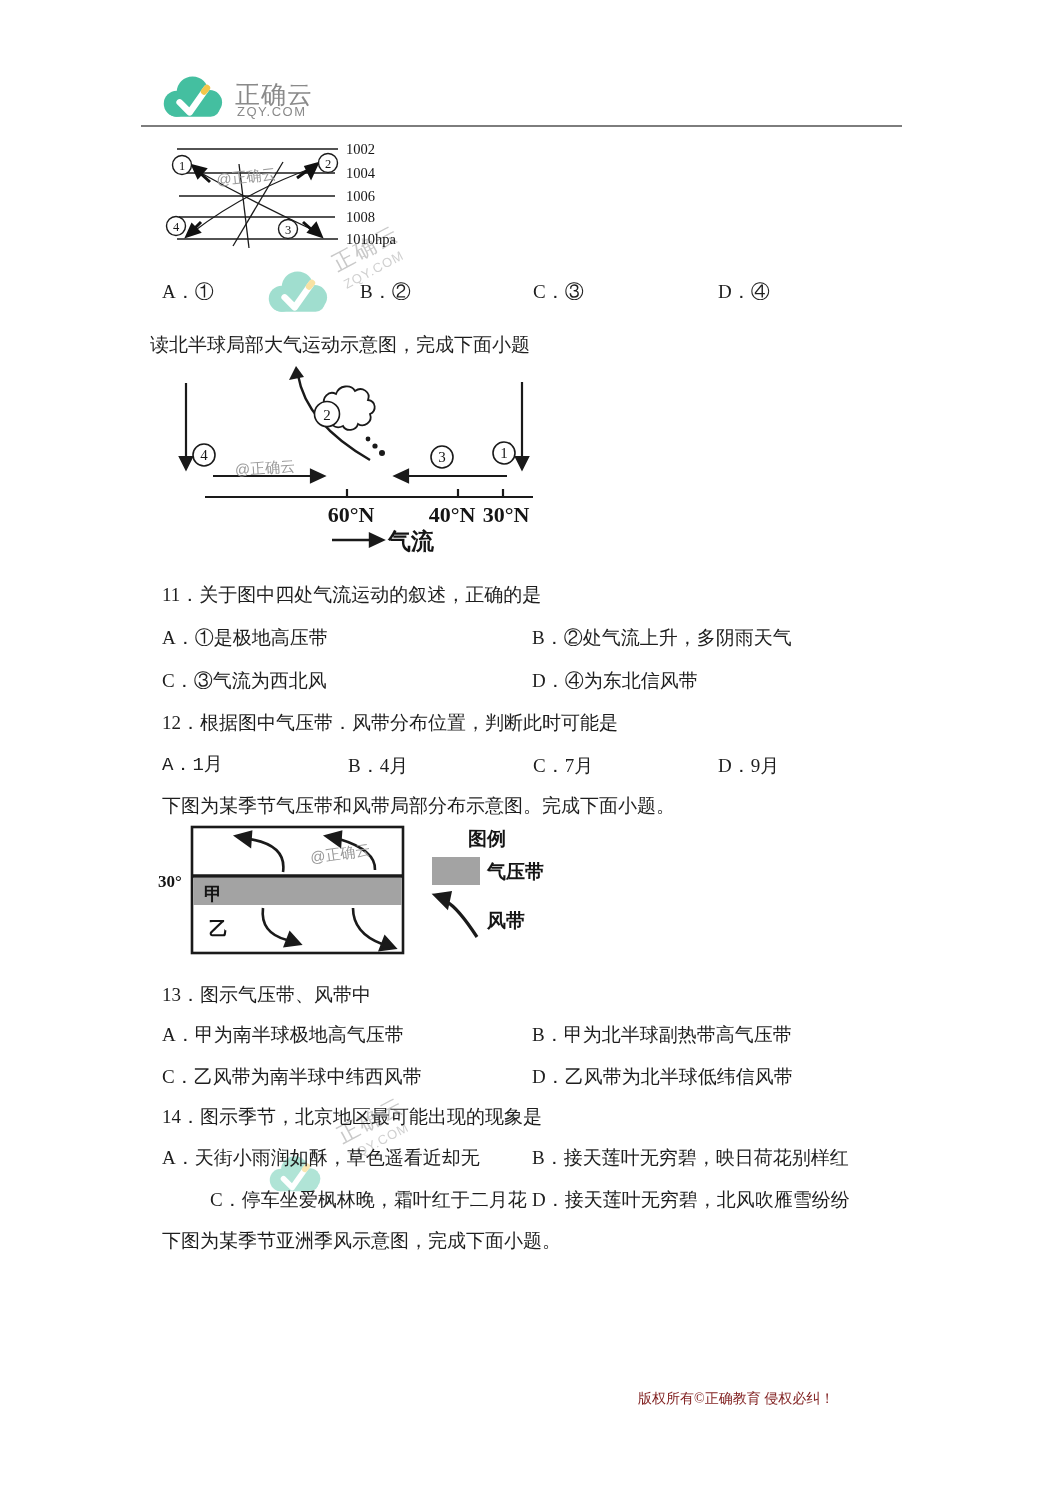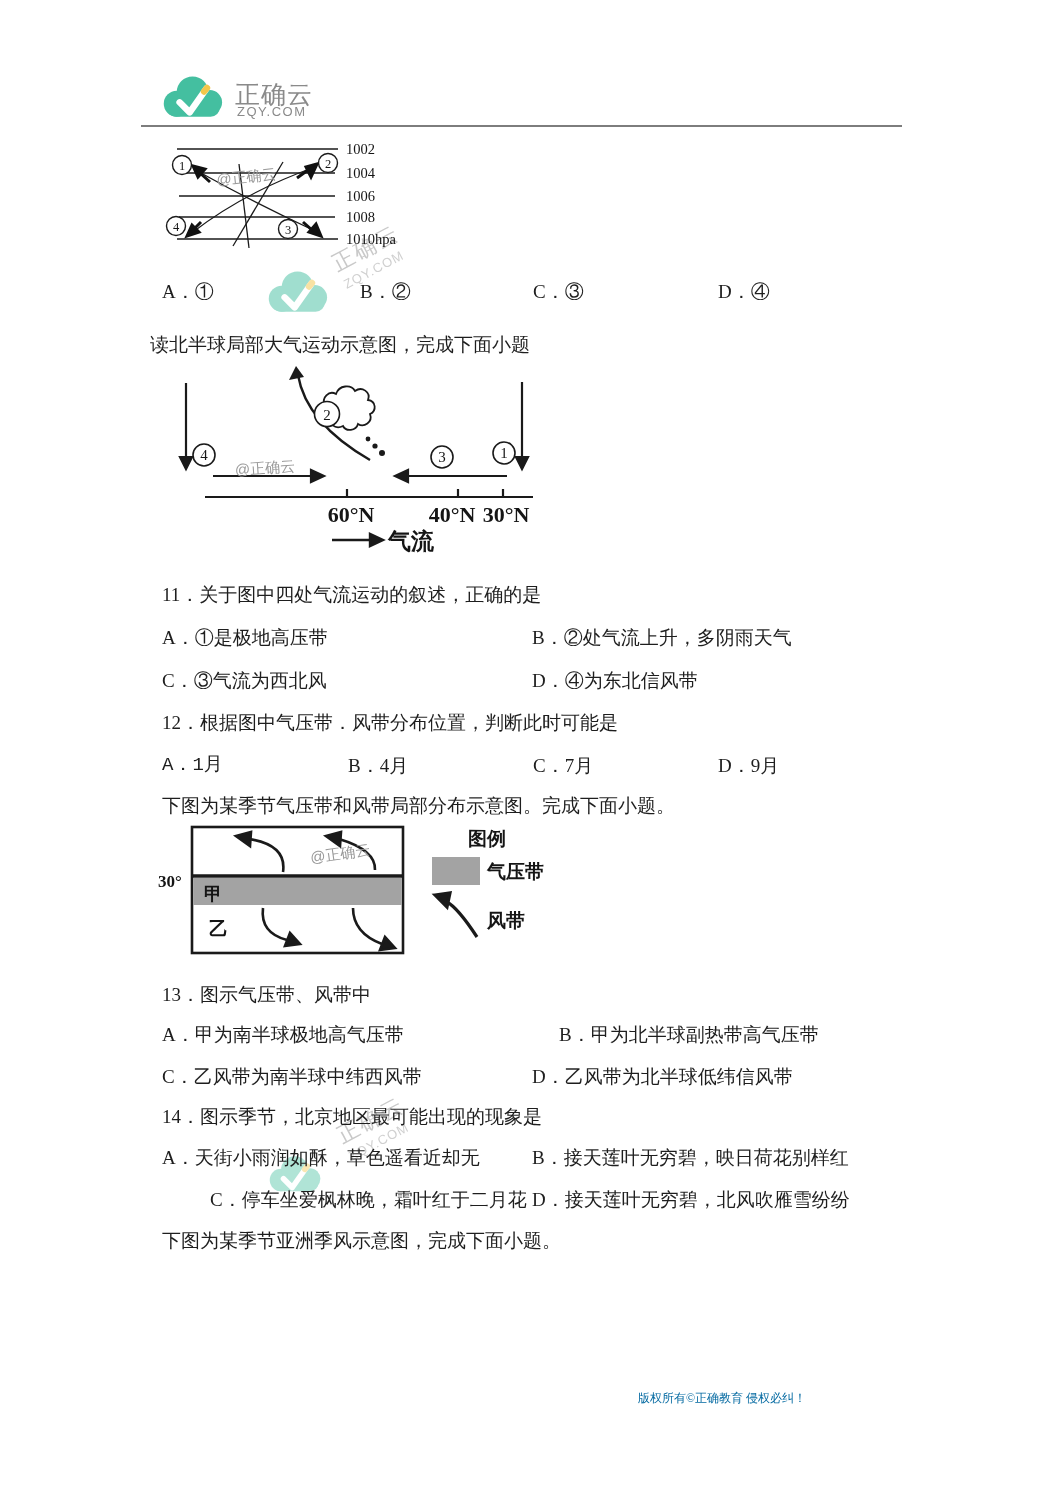--- a/index.html
+++ b/index.html
@@ -2,21 +2,21 @@
 <html><head>
 <meta charset="utf-8">
 <style>
   html,body{margin:0;padding:0;}
   body{
     width:1058px;height:1497px;position:relative;background:#ffffff;overflow:hidden;
     font-family:"Liberation Serif","DejaVu Serif",serif;color:#222;
   }
   .abs{position:absolute;}
   .txt{font-size:19px;line-height:21px;white-space:nowrap;color:#1e1e1e;}
-  .footer{font-size:12px;color:#0369a1;white-space:nowrap;}
+  .footer{font-size:14px;color:#7f1d1d;white-space:nowrap;}
   .brand-name{font-family:"Liberation Sans","DejaVu Sans",sans-serif;font-size:25px;color:#8a8a8a;letter-spacing:1px;}
   .brand-domain{font-family:"Liberation Sans","DejaVu Sans",sans-serif;font-size:13px;color:#8a8a8a;letter-spacing:1.5px;}
   .divider{border-top:2px solid #7d7d7d;}
   .wm-text{transform:rotate(-28deg);transform-origin:left top;z-index:1;
     font-family:"Liberation Sans","DejaVu Sans",sans-serif;}
   .wm-brand{font-size:22px;color:#c9c9c9;letter-spacing:2px;}
   .wm-domain{font-size:13px;color:#d0d0d0;letter-spacing:1px;}
   svg{overflow:visible;}
   .fig{z-index:2;}
   .layer{z-index:2;position:absolute;}
@@ -226,21 +226,21 @@
   <g stroke="#1a1a1a" stroke-width="3.2" fill="#1a1a1a">
     <path d="M329,114 Q310,85 299,79" fill="none"></path>
       <polygon points="287,72 302,70 299,84"></polygon>
   </g>
   <text class="figtext" font-size="19" font-weight="bold" x="339" y="104">风带</text>
   <text class="wm-in-fig" x="162" y="36" transform="rotate(-8 190 30)">@正确云</text>
 </svg>
 
 <div class="abs layer txt" style="left:162px;top:984px;">13．图示气压带、风带中</div>
 <div class="abs layer txt" style="left:162px;top:1024px;">A．甲为南半球极地高气压带</div>
-<div class="abs layer txt" style="left:532px;top:1024px;margin-left:27px;">B．甲为北半球副热带高气压带</div>
+<div class="abs layer txt" style="left:532px;top:1024px;">B．甲为北半球副热带高气压带</div>
 <div class="abs layer txt" style="left:162px;top:1066px;">C．乙风带为南半球中纬西风带</div>
 <div class="abs layer txt" style="left:532px;top:1066px;">D．乙风带为北半球低纬信风带</div>
 
 <div class="abs layer txt" style="left:162px;top:1106px;">14．图示季节，北京地区最可能出现的现象是</div>
 <div class="abs layer txt" style="left:162px;top:1147px;">A．天街小雨润如酥，草色遥看近却无</div>
 <div class="abs layer txt" style="left:532px;top:1147px;">B．接天莲叶无穷碧，映日荷花别样红</div>
 <div class="abs layer txt" style="left:162px;top:1189px;margin-left:48px;">C．停车坐爱枫林晚，霜叶红于二月花</div>
 <div class="abs layer txt" style="left:532px;top:1189px;">D．接天莲叶无穷碧，北风吹雁雪纷纷</div>
 
 <div class="abs layer txt" style="left:162px;top:1230px;">下图为某季节亚洲季风示意图，完成下面小题。</div>

